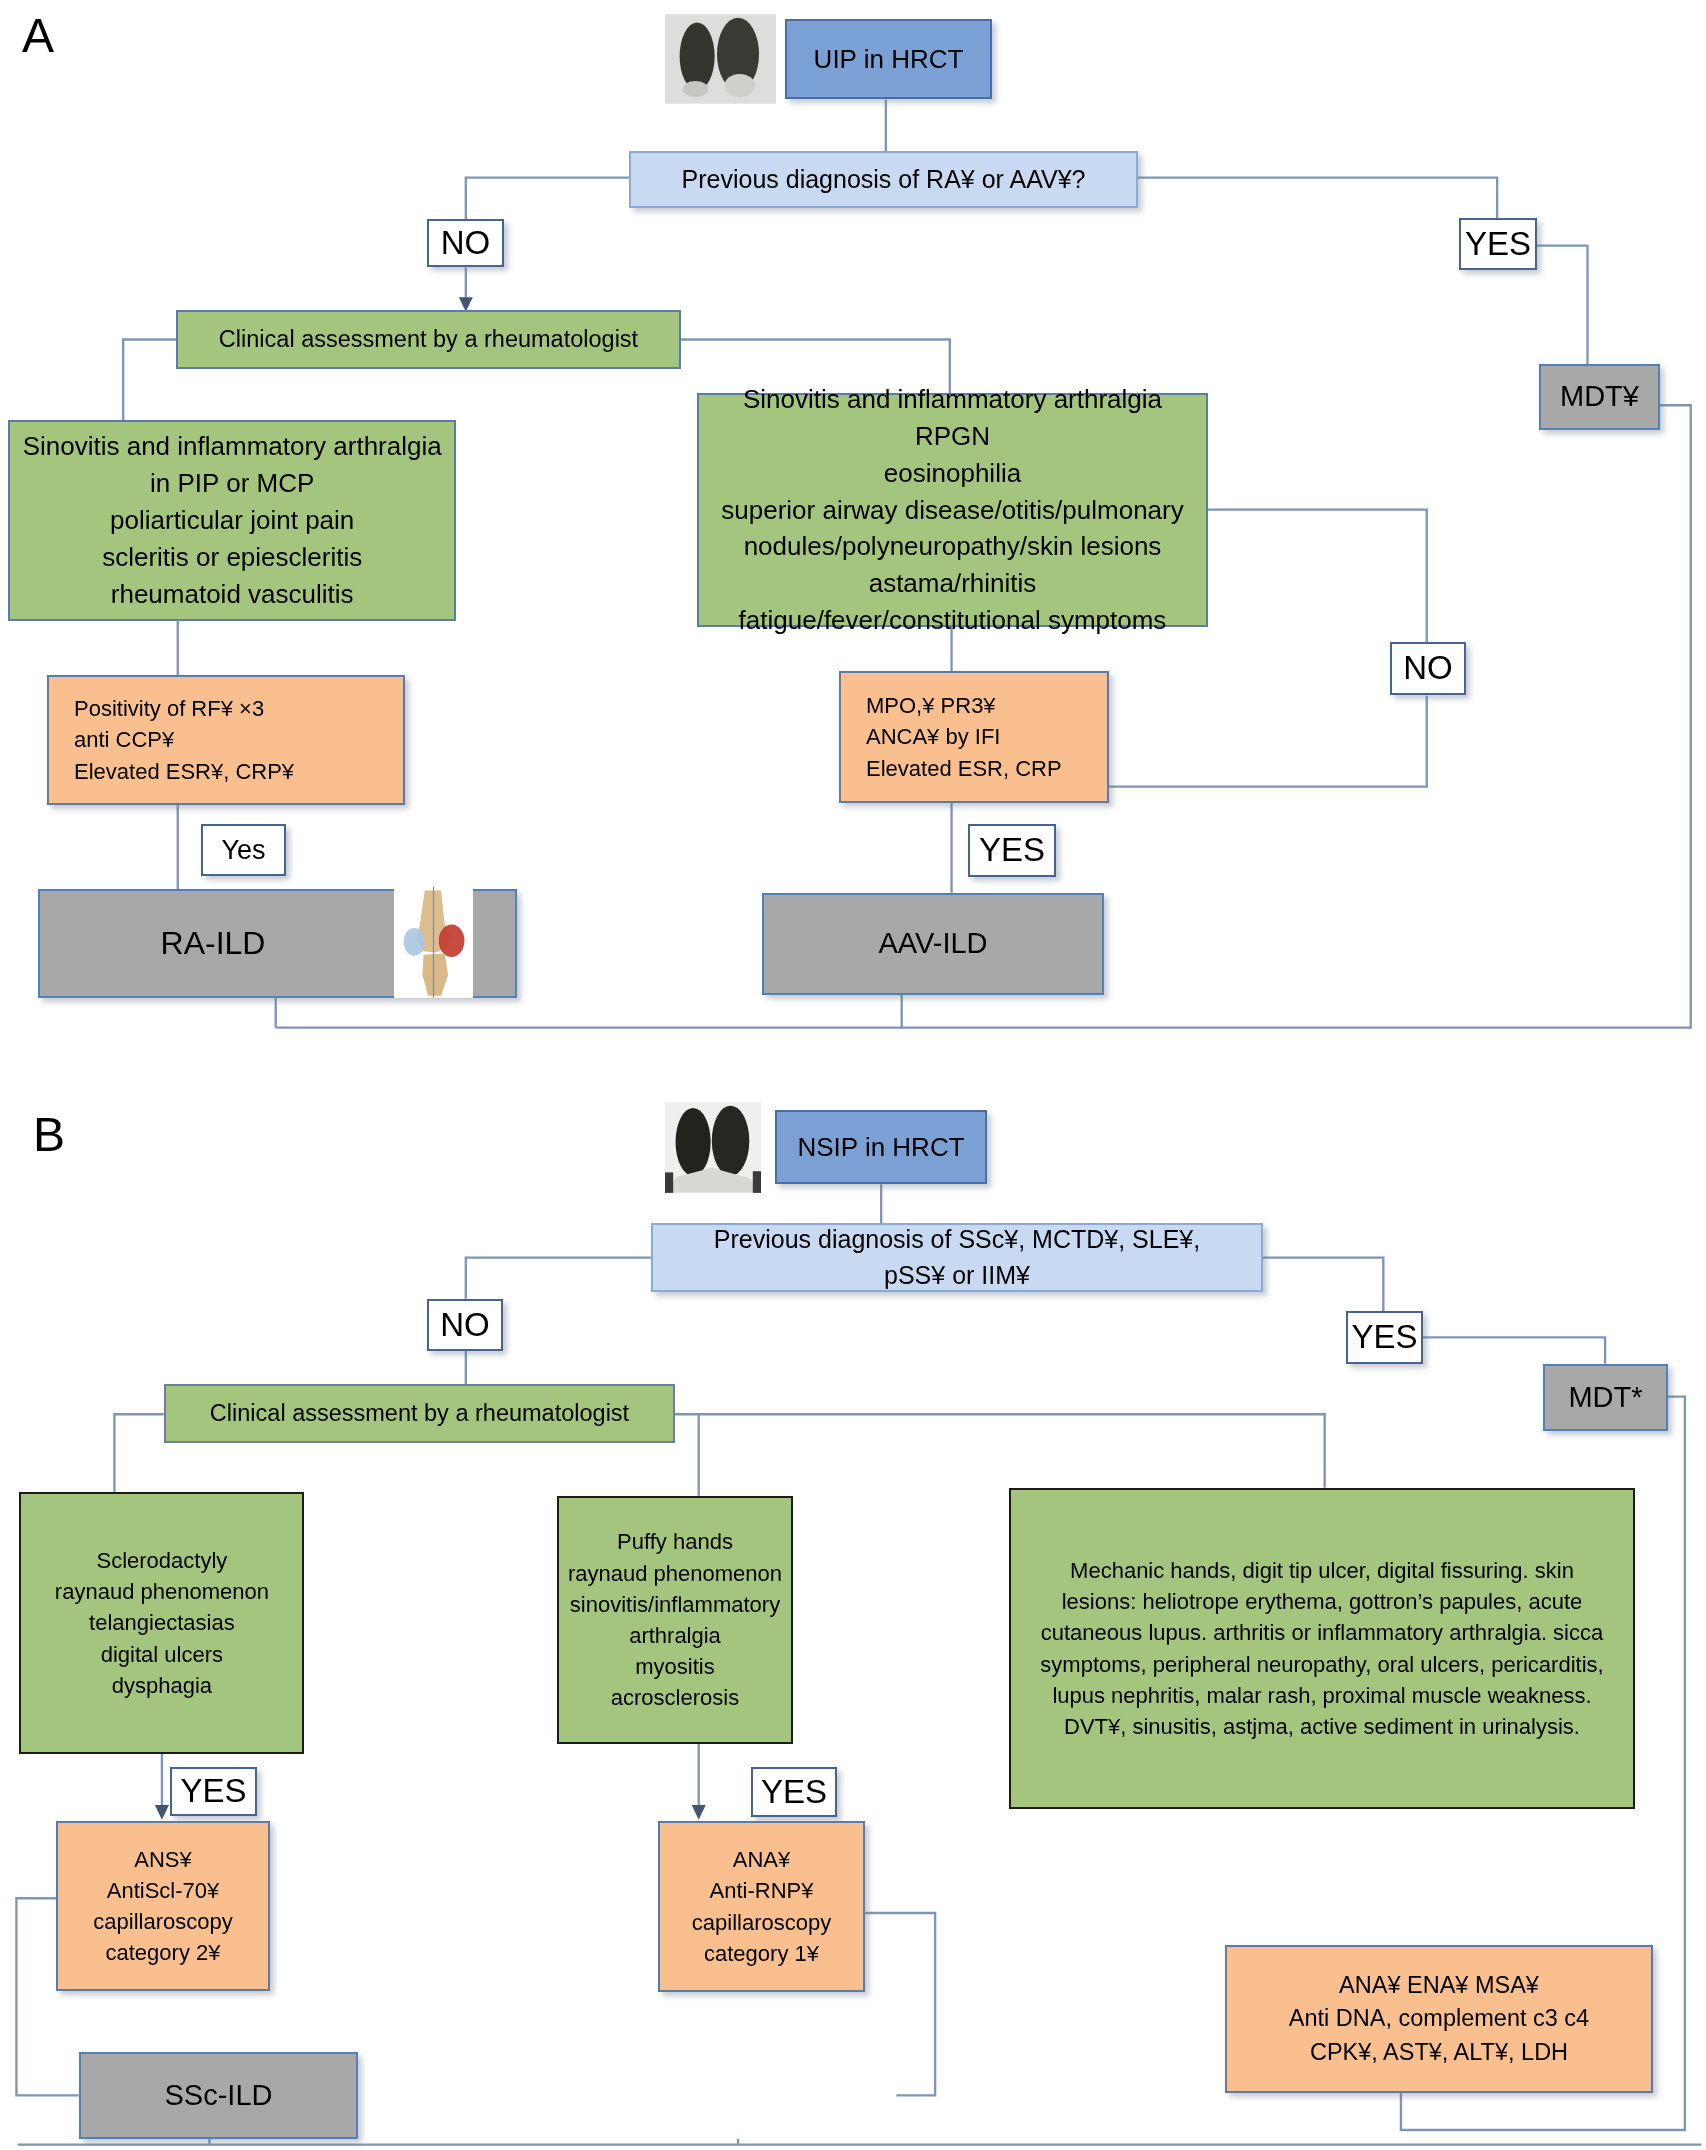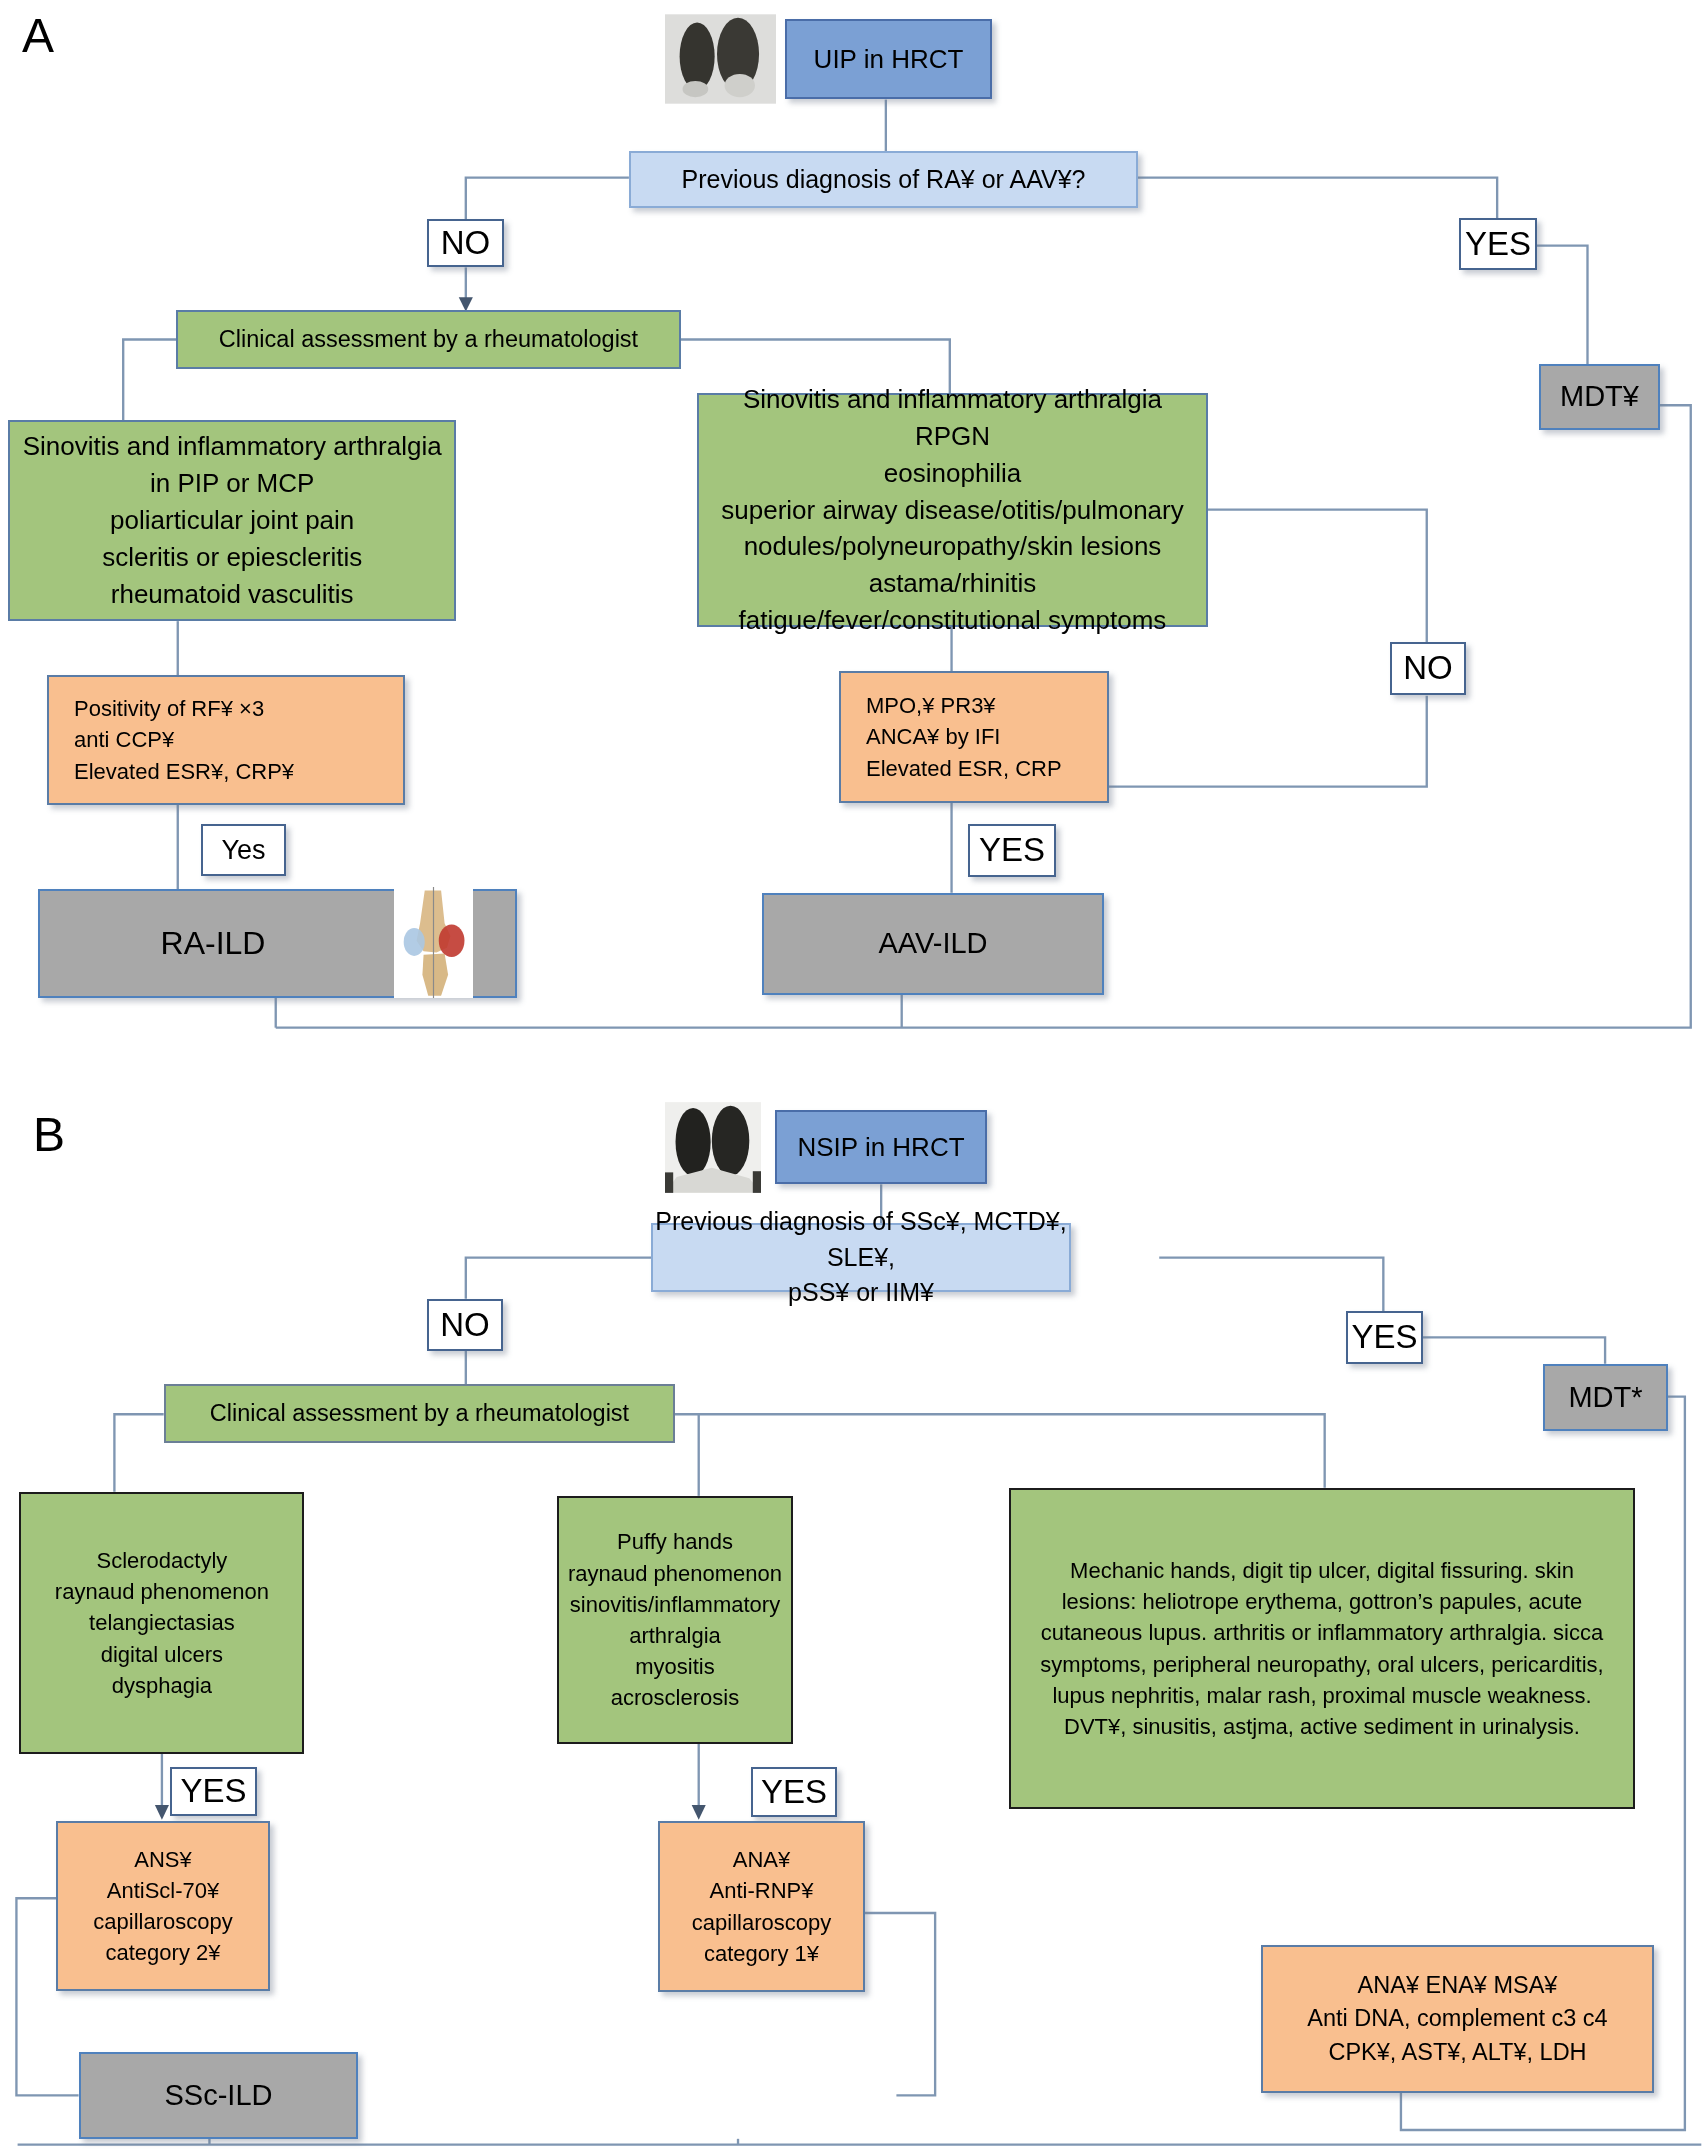--- a/index.html
+++ b/index.html
@@ -193,21 +193,21 @@
       <path d="M20,128 L80,112 L144,130 L164,155 L0,155 Z" fill="#d8d8d4"></path>
       <rect x="0" y="120" width="14" height="35" fill="#3a3a36"></rect>
       <rect x="150" y="118" width="14" height="37" fill="#3a3a36"></rect>
     </svg>
   </div>
 
   <div class="box blue shadow" style="left:775px;top:1110px;width:212px;height:74px;">
     <span>NSIP in HRCT</span>
   </div>
 
-  <div class="box lightblue shadow" style="left:651px;top:1223px;width:420px;height:69px;">
+  <div class="box lightblue shadow" style="left:651px;top:1223px;width:612px;height:69px;">
     <span>Previous diagnosis of SSc¥, MCTD¥, SLE¥,
 pSS¥ or IIM¥</span>
   </div>
 
   <div class="box whitelbl shadow" style="left:427px;top:1299px;width:76px;height:52px;">
     <span>NO</span>
   </div>
 
   <div class="box whitelbl shadow" style="left:1346px;top:1311px;width:77px;height:53px;">
     <span>YES</span>
@@ -257,21 +257,21 @@
 category 2¥</span>
   </div>
 
   <div class="box orange shadow" style="left:658px;top:1821px;width:207px;height:171px;">
     <span>ANA¥
 Anti-RNP¥
 capillaroscopy
 category 1¥</span>
   </div>
 
-  <div class="box orange shadow" style="left:1261px;top:1945px;width:393px;height:148px;font-size:23.5px;">
+  <div class="box orange shadow" style="left:1225px;top:1945px;width:428px;height:148px;font-size:23.5px;">
     <span>ANA¥ ENA¥ MSA¥
 Anti DNA, complement c3 c4
 CPK¥, AST¥, ALT¥, LDH</span>
   </div>
 
   <div class="box gray shadow" style="left:79px;top:2052px;width:279px;height:87px;">
     <span>SSc-ILD</span>
   </div>
 
 

